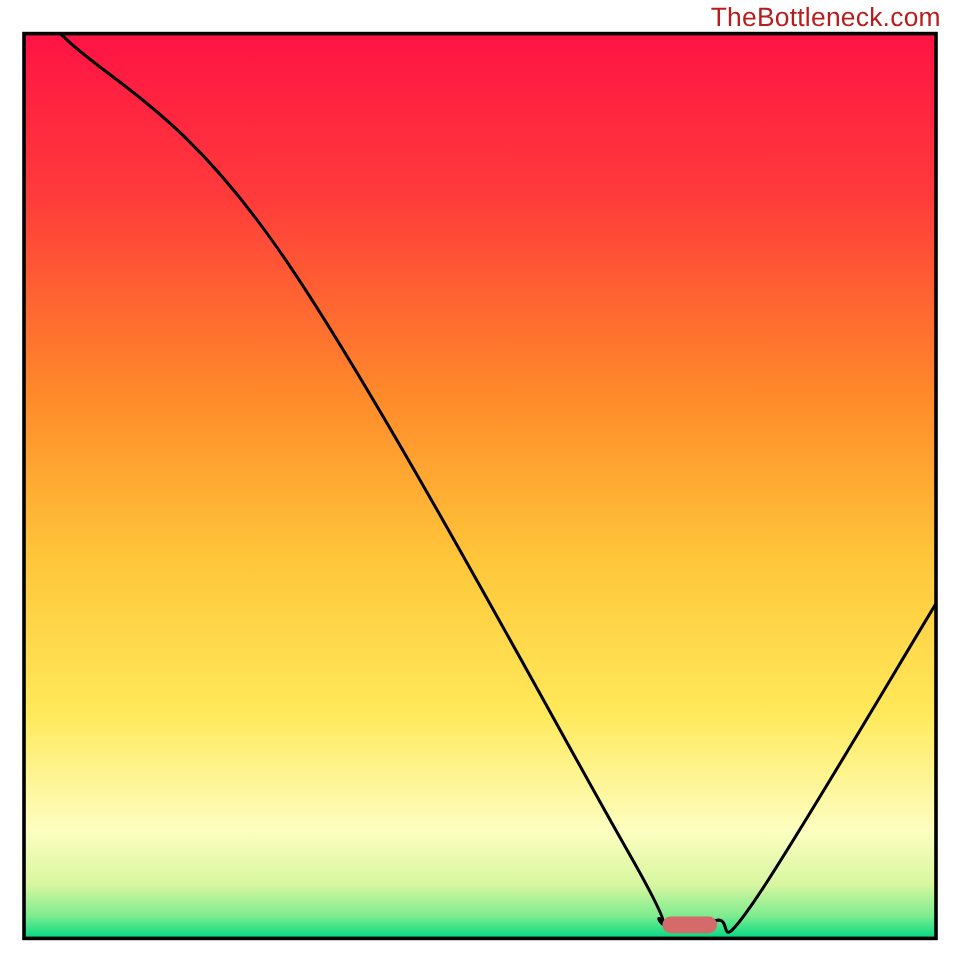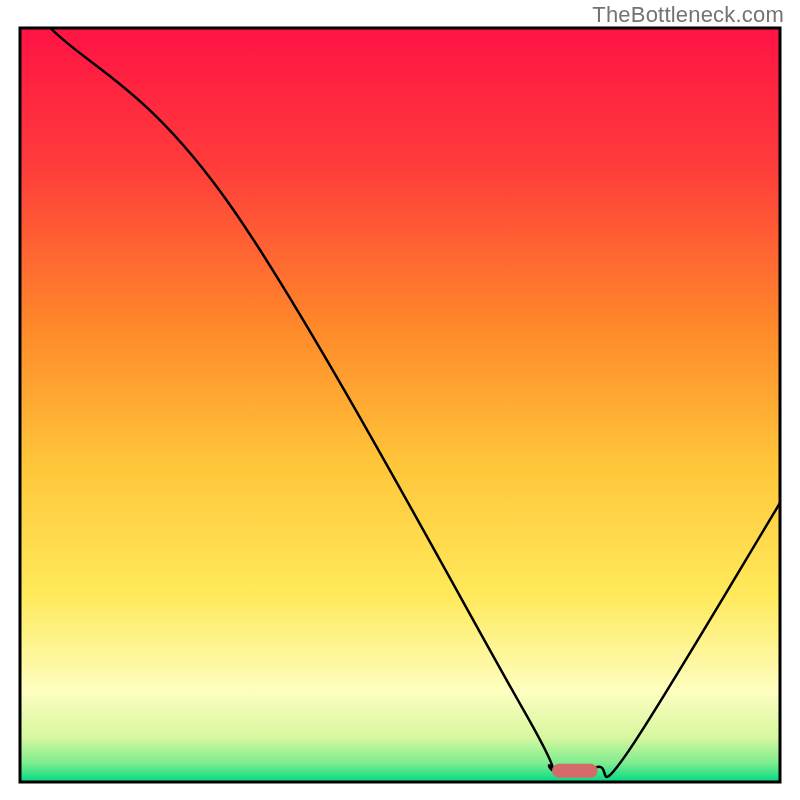--- a/index.html
+++ b/index.html
@@ -14,21 +14,21 @@
     position: relative;
     width: 800px;
     height: 800px;
   }
   .watermark {
     position: absolute;
     top: 2px;
     right: 16px;
     font-size: 22px;
     font-weight: 400;
-    color: #737373;
+    color: #b91c1c;
     letter-spacing: 0.2px;
   }
   svg {
     position: absolute;
     top: 0;
     left: 0;
   }
 </style>
 </head>
 <body>

